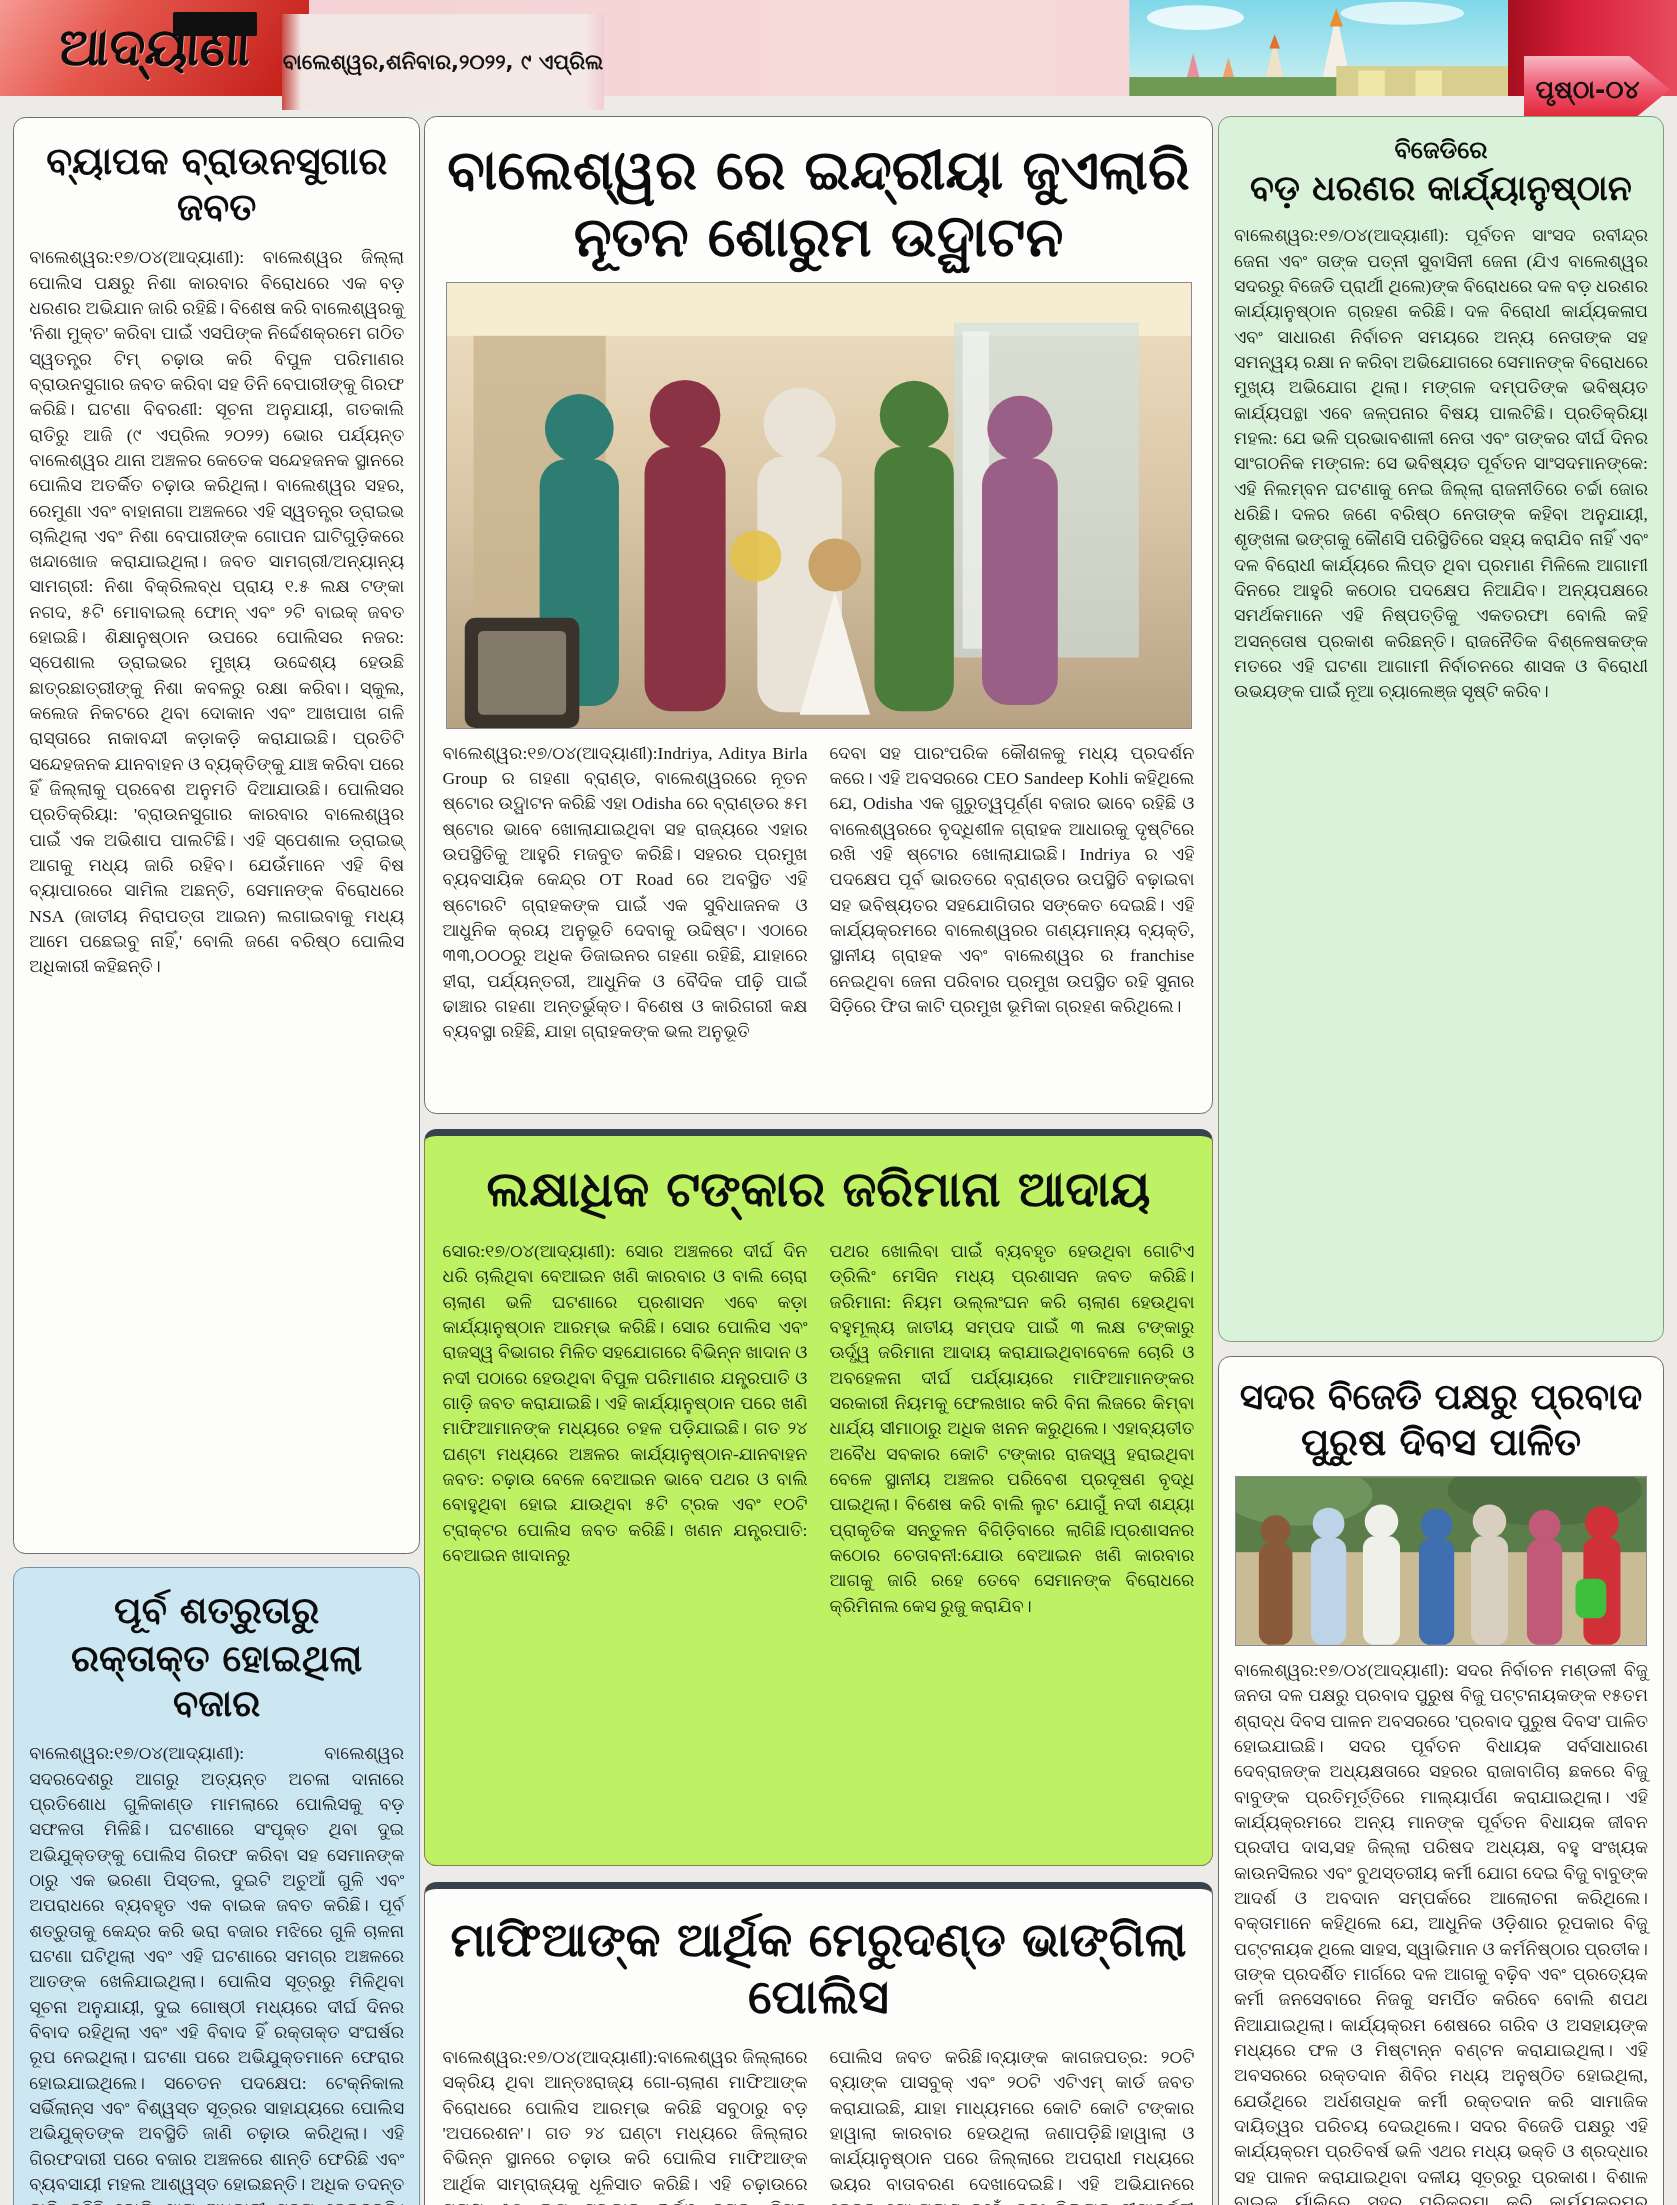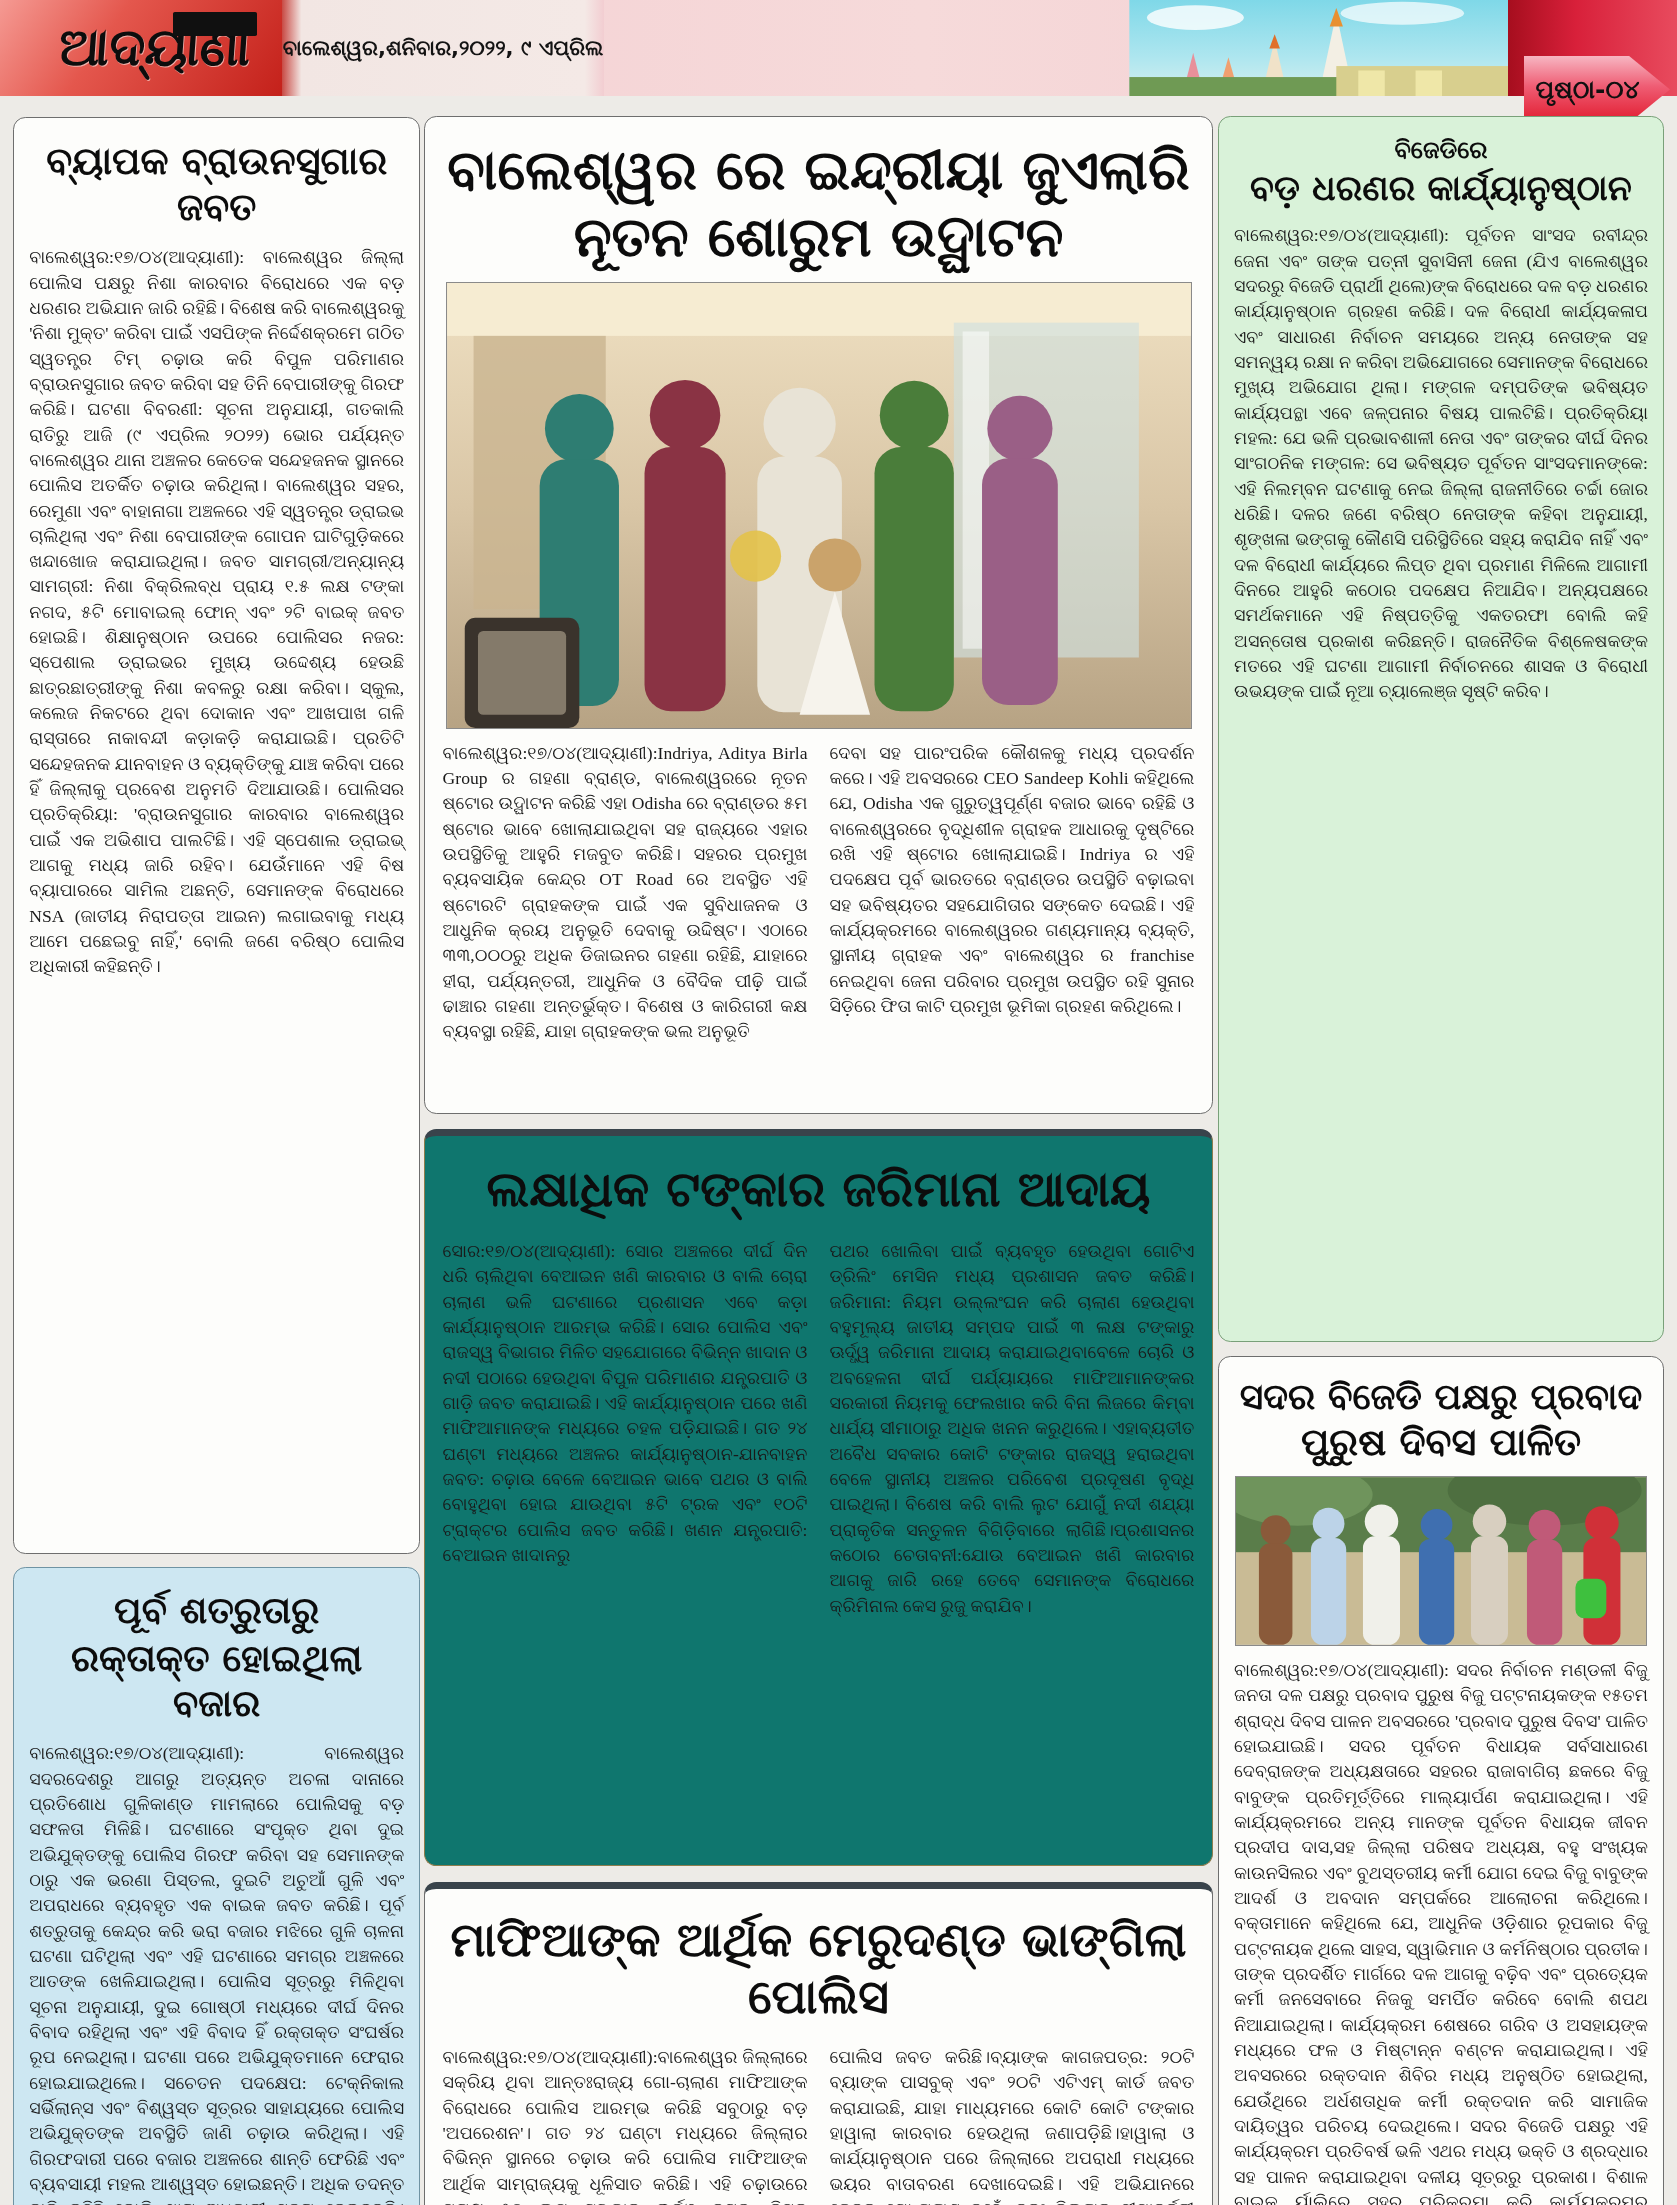--- a/index.html
+++ b/index.html
@@ -5,38 +5,38 @@
   html,body{margin:0;padding:0;background:#d8d6d2;}
   #page{position:relative;width:1677px;height:2748px;background:#edebe7;overflow:hidden;
         font-family:"Liberation Serif", serif;color:#141414;}
   
   .header{position:absolute;left:0;top:0;width:1677px;height:96px;background:linear-gradient(90deg,#f3cdd1,#f6dada 55%,#f3cdd1);}
   .mast{position:absolute;left:0;top:0;width:309px;height:96px;
         background:linear-gradient(125deg,#f59a93 0%,#e4574d 35%,#c01a14 100%);
         display:flex;align-items:center;justify-content:center;}
   .mast-title{font-size:52px;font-weight:bold;color:#0d0d0d;text-shadow:0.9px 0.9px 0 #f0b0aa;transform:skewX(-4deg);}
   .mast-badge{position:absolute;right:52px;top:11.5px;width:84px;height:24px;background:#101010;border-radius:1.8px;}
-  .dateband{position:absolute;left:282px;top:0;width:322px;height:96px;display:flex;align-items:center;justify-content:center;
+  .dateband{position:absolute;left:282px;top:14px;width:322px;height:96px;display:flex;align-items:center;justify-content:center;
             background:linear-gradient(90deg,#c84a44 0,#f2e6e3 6%,#f4e9e6 94%,#f2cdd1 100%);}
   .dateband span{font-size:21px;font-weight:bold;color:#131313;font-family:"DejaVu Sans",sans-serif;}
   .title-box{position:absolute;left:611px;top:9.7px;width:476px;height:76px;border:2.2px solid #6a6a6a;border-radius:18.5px;
              background:linear-gradient(180deg,#f9dcdc,#f3b9bd);display:flex;align-items:center;justify-content:center;}
   .title-box span{font-size:65px;font-weight:bold;color:#0b0b0b;font-family:"DejaVu Sans",sans-serif;}
   .temple{position:absolute;left:1129px;top:0;width:397px;height:96px;}
   .hdr-red{position:absolute;left:1508px;top:0;width:169px;height:96px;background:linear-gradient(90deg,#a60e1e,#d8203a 40%,#e84b5e);}
   .page-arrow{position:absolute;left:1524px;top:14px;width:146px;height:67px;
               clip-path:polygon(0 0,72% 0,100% 50%,72% 100%,0 100%);
               background:linear-gradient(180deg,#f7b6c2,#ef5d74 45%,#e11b2e);
               display:flex;align-items:center;justify-content:flex-start;padding-left:11.5px;box-sizing:border-box;margin-top:42px;}
   .page-arrow span{font-size:25px;font-weight:bold;color:#101010;font-family:"DejaVu Sans",sans-serif;}
   
   .box{position:absolute;background:#fdfdfb;border:1.8px solid #6e6e6e;border-radius:12.3px;overflow:hidden;box-sizing:border-box;padding:11.5px 15px;}
   .box.blue{background:#cde7f2;border-color:#6f93a3;}
   .box.green{background:#d9f2d9;border-color:#79a079;}
-  .box.yellow{background:#0f766e;border-color:#8d7d4d;border-top:7px solid #39434b;}
+  .box.yellow{background:#bef264;border-color:#8d7d4d;border-top:7px solid #39434b;}
   .box.topbar{border-top:7px solid #39434b;}
   .hl{font-family:"DejaVu Sans",sans-serif;font-weight:bold;text-align:center;color:#0c0c0c;line-height:1.22;}
   .body-txt{font-size:17.6px;line-height:1.44;text-align:justify;color:#191919;word-break:break-word;}
   .two-col{display:flex;gap:22px;}
   .two-col>div{flex:1 1 0;}
   .photo-frame{border:1.8px solid #8a8a8a;background:#ccc;margin:10.6px auto 11.5px auto;overflow:hidden;}
 </style>
 </head>
 <body>
 

